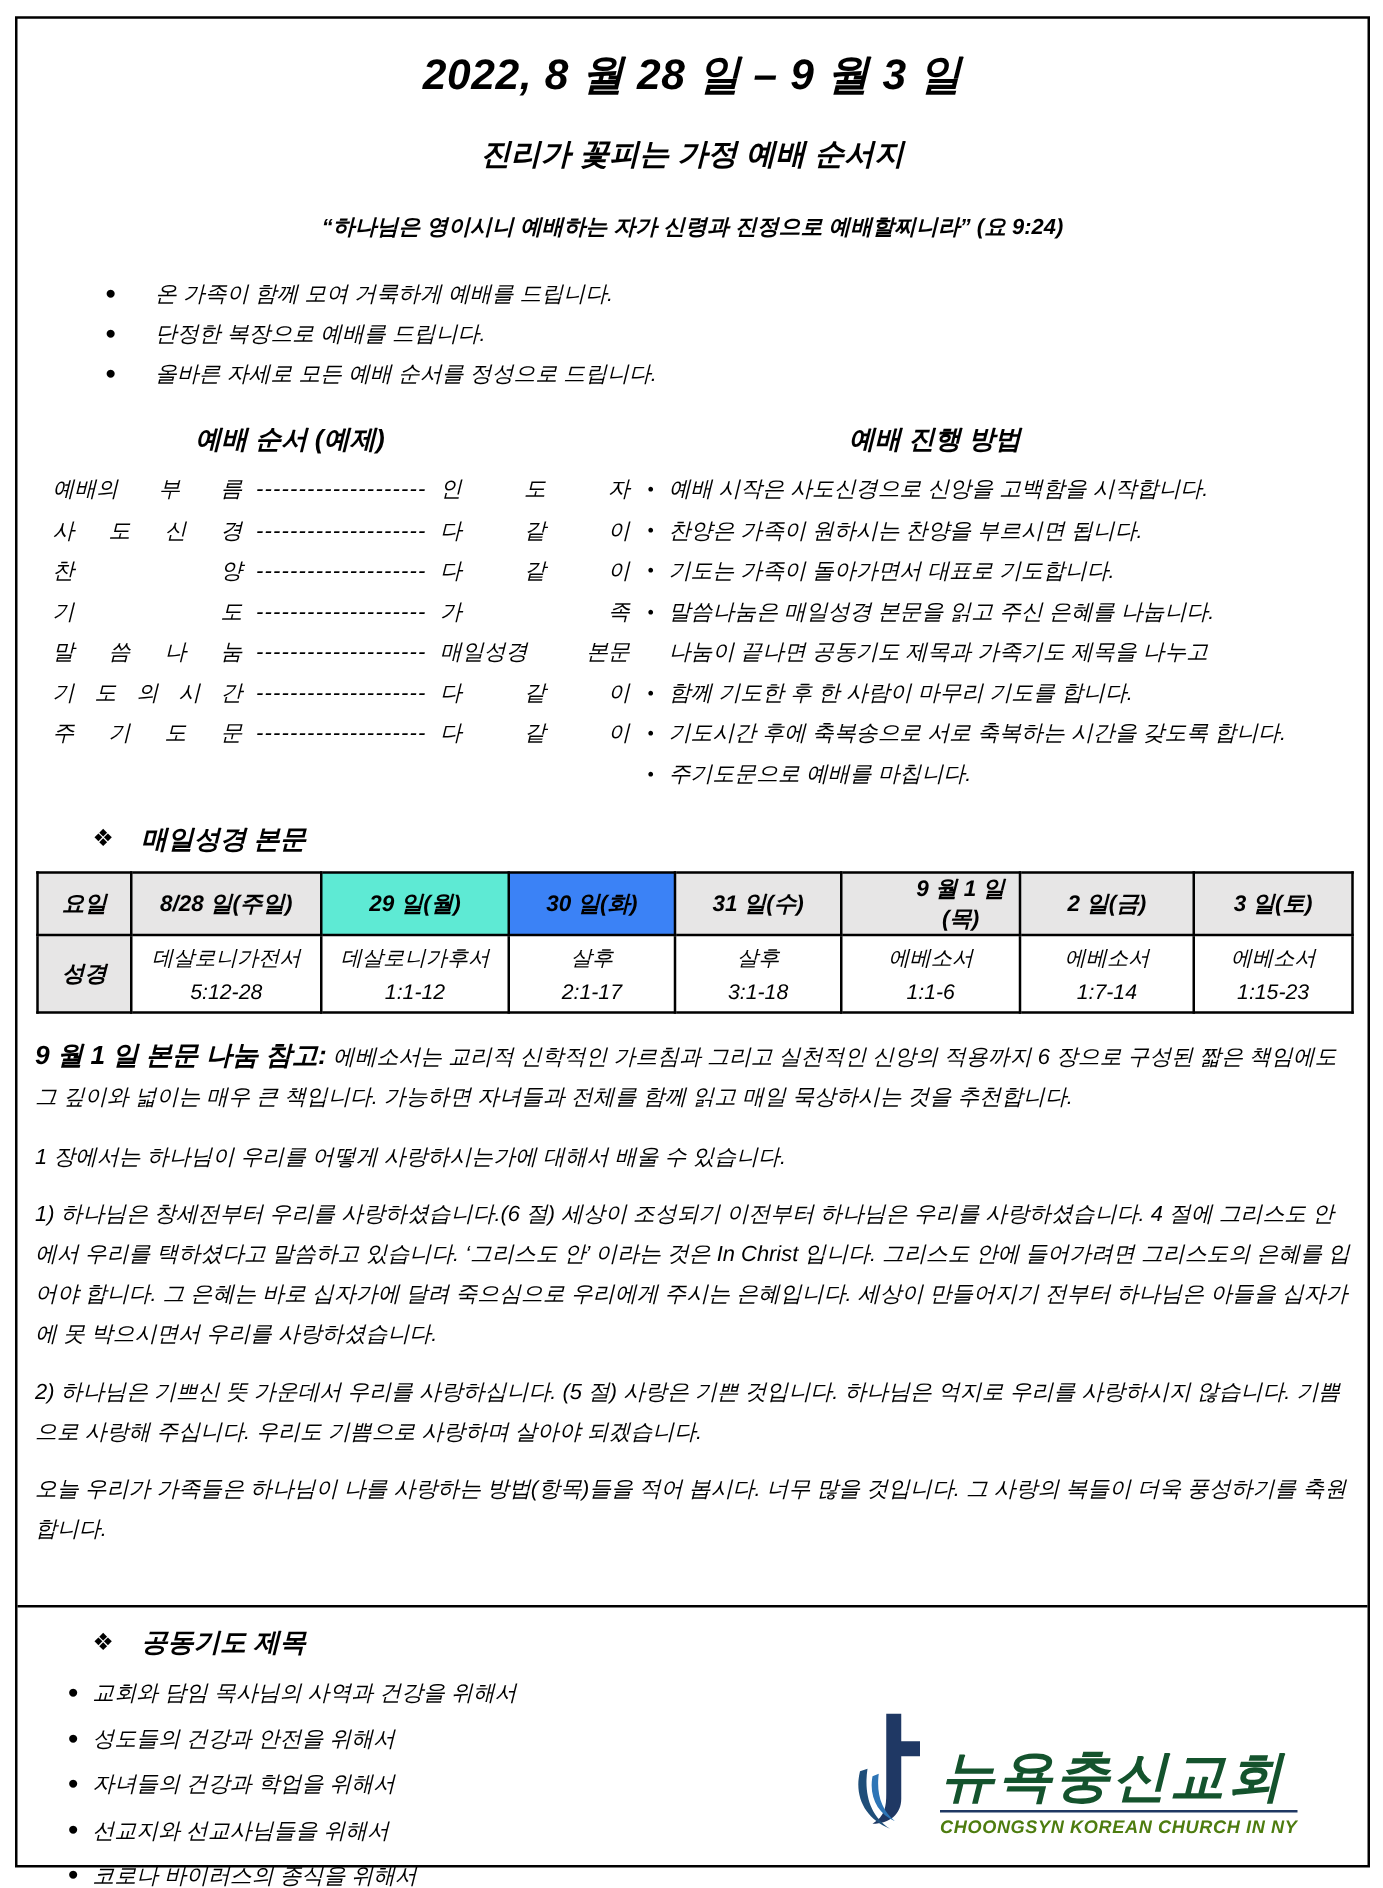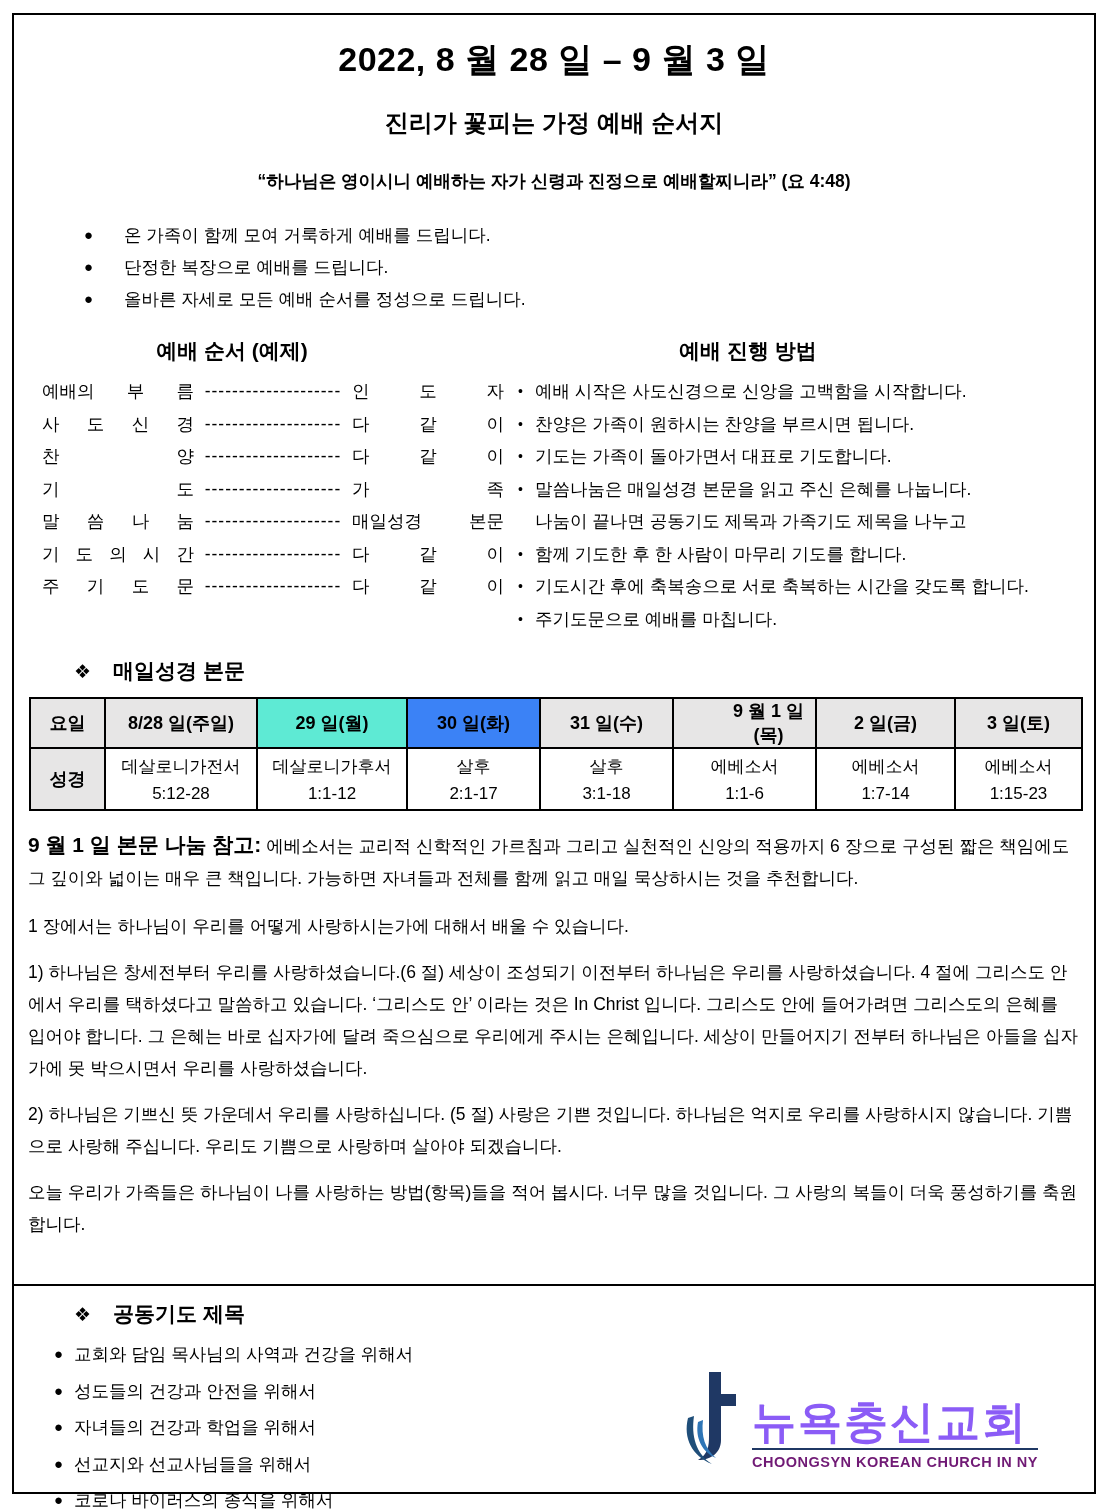--- a/index.html
+++ b/index.html
@@ -12,20 +12,21 @@
     position: relative;
   }
   .page-border {
     position: absolute;
     left: 12px; top: 13px;
     width: 1084px; height: 1481px;
     border: 2px solid #000;
     display: flex;
     flex-direction: column;
     background: #fff;
+    font-style: italic;
   }
   .main { flex: 1 1 auto; padding: 10px 14px 0 14px; overflow: hidden; }
 
   
   .title {
     text-align: center;
     font-size: 34px;
     font-weight: bold;
     margin: 12px 0 0 0;
     letter-spacing: 0.5px;
@@ -139,21 +140,21 @@
   }
 </style>
 </head>
 <body>
 
 <div class="page-border">
   <div class="main">
 
     <div class="title">2022, 8 월 28 일 – 9 월 3 일</div>
     <div class="subtitle">진리가 꽃피는 가정 예배 순서지</div>
-    <div class="quote">“하나님은 영이시니 예배하는 자가 신령과 진정으로 예배할찌니라” (요 4:48)</div>
+    <div class="quote">“하나님은 영이시니 예배하는 자가 신령과 진정으로 예배할찌니라” (요 9:24)</div>
 
     <div class="intro">
 
         <div class="intro-item">
           <span class="b">●</span>
           <span>온 가족이 함께 모여 거룩하게 예배를 드립니다.</span>
         </div>
 
         <div class="intro-item">
           <span class="b">●</span>
@@ -377,18 +378,18 @@
 
     <div class="logo">
       <span class="logo-icon">
         <svg width="62" height="96" viewBox="0 0 62 96">
           <path d="M27 2 L39 2 L39 24 L54 24 L54 36 L39 36 L39 70 C39 82 30 90 16 90 C26 84 27 76 27 66 Z" fill="#1F3864"></path>
           <path d="M6 48 C1 68 10 86 30 94 C14 84 9 66 12 46 Z" fill="#1F4E79"></path>
           <path d="M16 52 C13 68 20 82 34 88 C23 79 19 66 21 50 Z" fill="#2E75B6"></path>
         </svg>
       </span>
       <span class="logo-text">
-        <span class="logo-kr" style="color: #8b5cf6;">뉴욕충신교회</span>
-        <span class="logo-en" style="color: #701a75; border-top-color: rgb(31, 56, 100);">CHOONGSYN KOREAN CHURCH IN NY</span>
+        <span class="logo-kr" style="color: #14532d;">뉴욕충신교회</span>
+        <span class="logo-en" style="color: #4d7c0f; border-top-color: rgb(31, 56, 100);">CHOONGSYN KOREAN CHURCH IN NY</span>
       </span>
     </div>
   </div>
 </div>
 
 </body></html>

